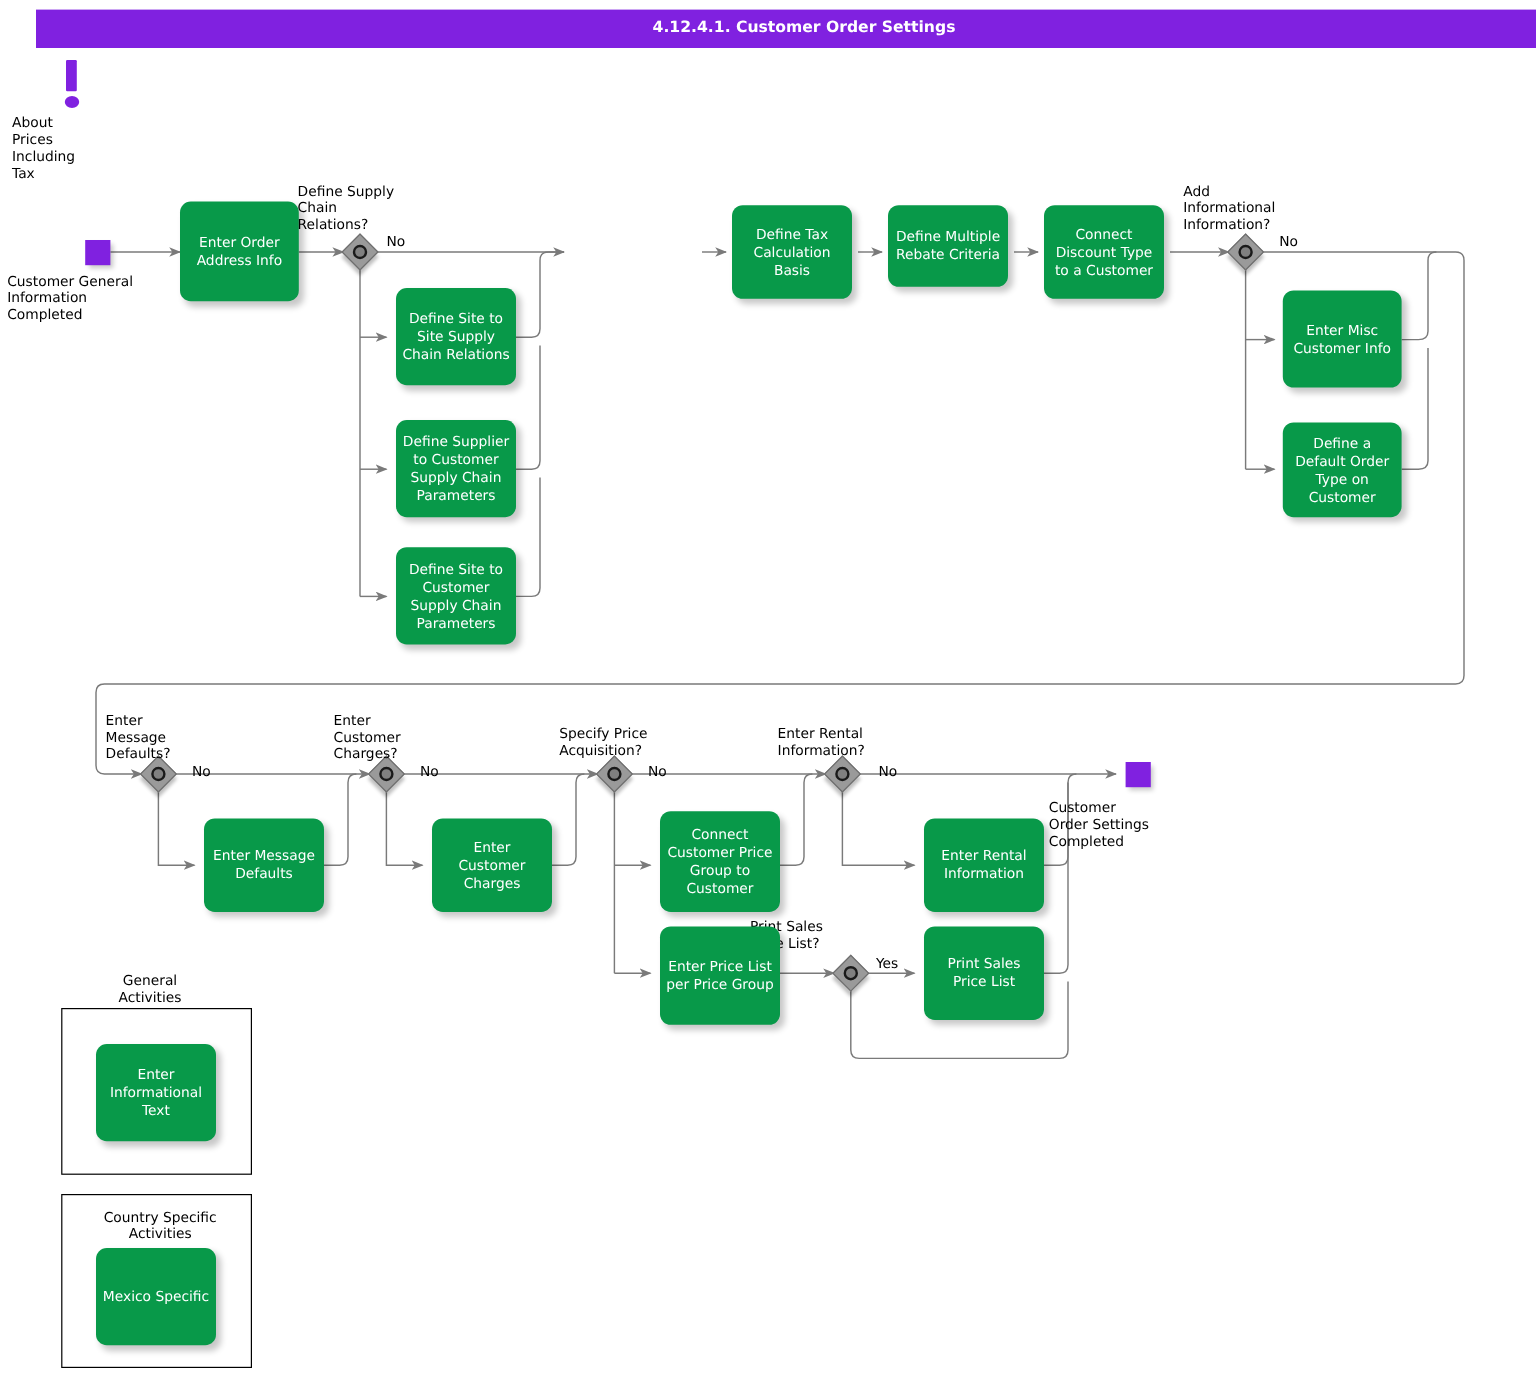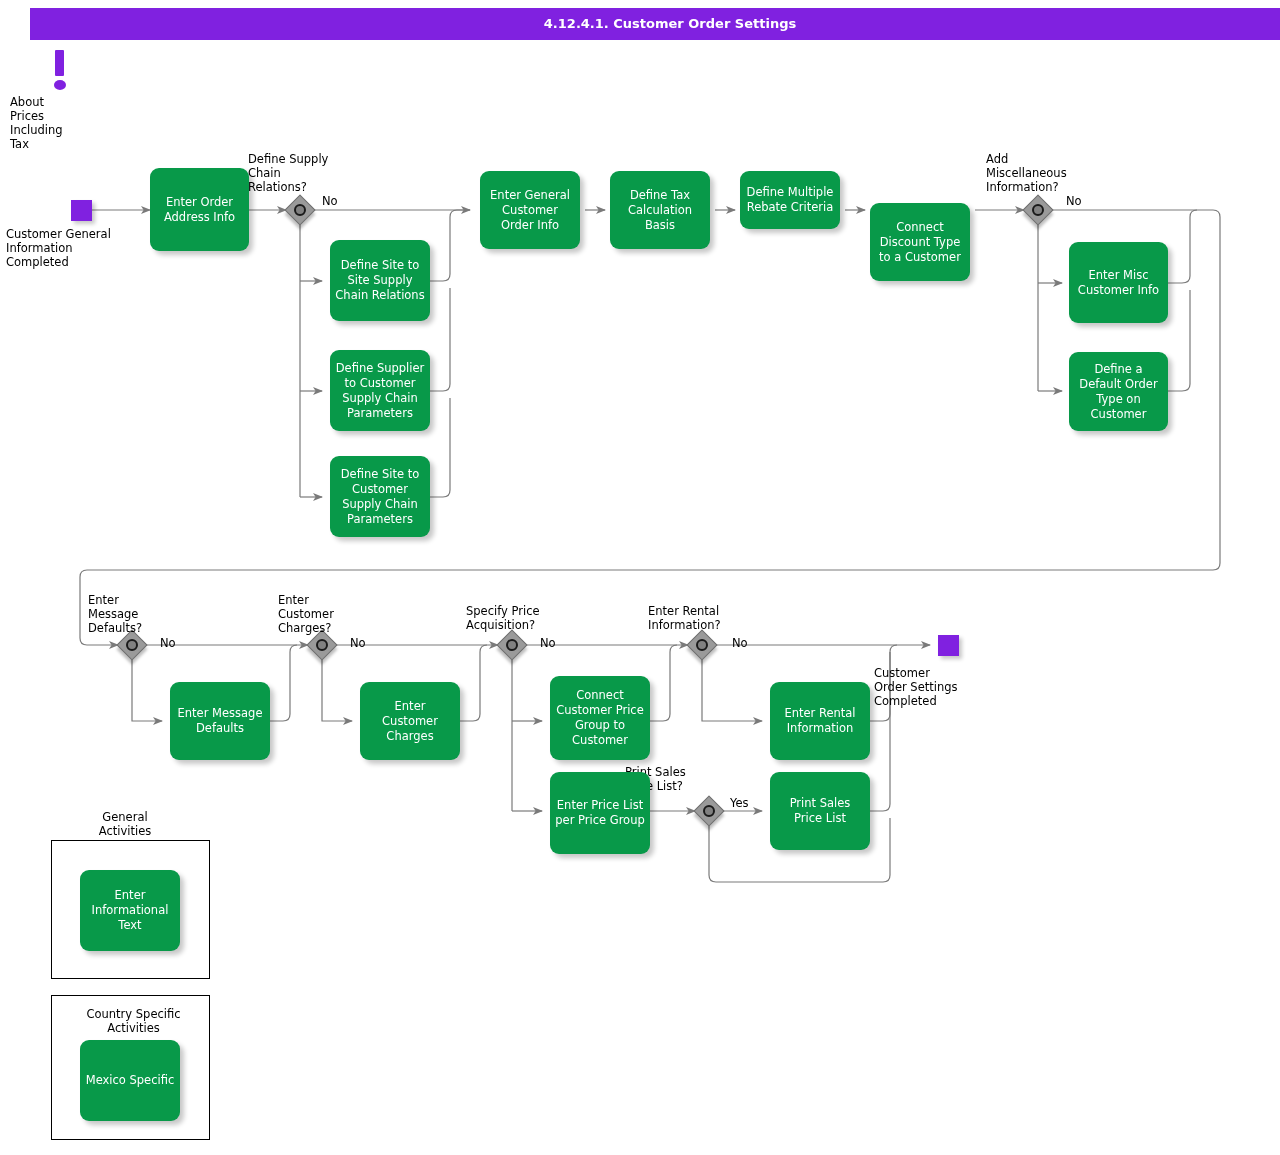--- a/index.html
+++ b/index.html
@@ -262,39 +262,34 @@
 Parameters</span>
   </div>
 
   <div class="act" style="left:330px; top:350px; width:100px; height:81px;">
     <span>Define Supplier
 to Customer
 Supply Chain
 Parameters</span>
   </div>
 
-  <div class="act" style="left:480px; top:171px; width:100px; height:78px;">
-    <span>Enter General
-Customer Order
-Info</span>
-  </div>
 
   <div class="act" style="left:610px; top:171px; width:100px; height:78px;">
     <span>Define Tax
 Calculation
 Basis</span>
   </div>
 
-  <div class="act" style="left:740px; top:171px; width:100px; height:58px;">
+  <div class="act" style="left:740px; top:171px; width:100px; height:68px;">
     <span>Define Multiple
 Rebate
 Criteria</span>
   </div>
 
-  <div class="act" style="left:870px; top:171px; width:100px; height:78px;margin-top:32px;">
+  <div class="act" style="left:870px; top:171px; width:100px; height:78px;">
     <span>Connect
 Discount Type to
 a Customer</span>
   </div>
 
   <div class="act" style="left:1069px; top:242px; width:99px; height:81px;">
     <span>Enter Misc
 Customer Info</span>
   </div>
 
@@ -311,21 +306,21 @@
   <div class="lbl" style="left:248px; top:152px; width:104px;">Define Supply
 Chain
 Relations?</div>
   <div class="edge-lbl" style="left:322px; top:195px;">No</div>
 
   <div class="gate" style="left:1024px; top:196px;">
     <div class="dia"></div>
     <div class="circ"></div>
   </div>
   <div class="lbl" style="left:986px; top:152px; width:104px;">Add
-Miscellaneous
+Informational
 Information?</div>
   <div class="edge-lbl" style="left:1066px; top:195px;">No</div>
 
   <div class="gate" style="left:118px; top:631px;">
     <div class="dia"></div>
     <div class="circ"></div>
   </div>
   <div class="lbl" style="left:88px; top:593px; width:104px;">Enter
 Message
 Defaults?</div>

